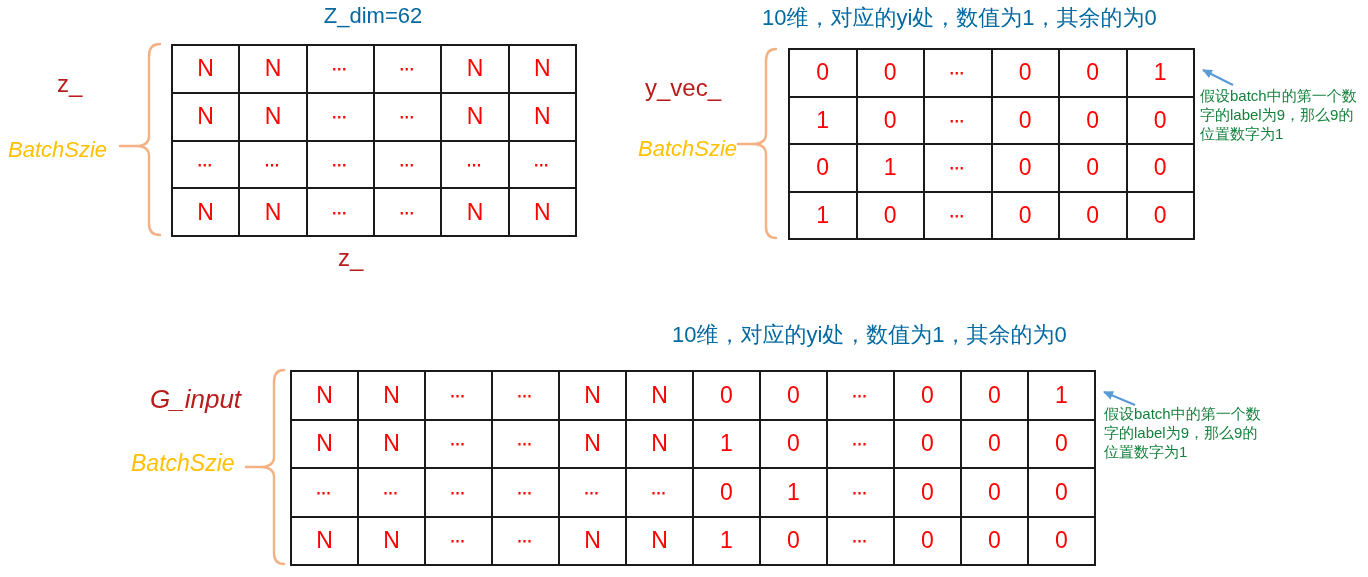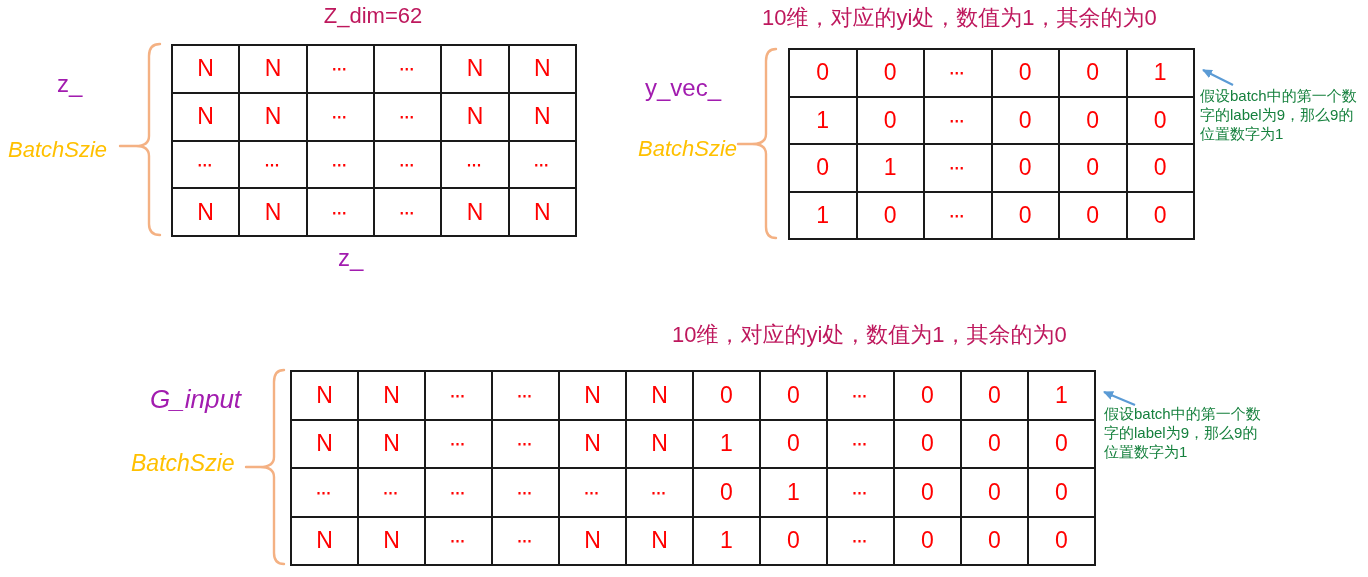--- a/index.html
+++ b/index.html
@@ -1,22 +1,22 @@
 <!DOCTYPE html>
 <html><head>
 <meta charset="utf-8">
 <style>
   html,body { margin:0; padding:0; background:#ffffff; }
   #canvas {
     position:relative; width:1368px; height:577px; background:#ffffff;
     font-family:"Liberation Sans", sans-serif; overflow:hidden;
   }
   .abs { position:absolute; }
-  .title { color:#be185d; font-size:22px; white-space:nowrap; }
-  .blue-label { color:#a21caf; font-size:24px; white-space:nowrap; }
+  .title { color:#0369a1; font-size:22px; white-space:nowrap; }
+  .blue-label { color:#b91c1c; font-size:24px; white-space:nowrap; }
   .gold-label { color:#FFC000; font-size:22px; white-space:nowrap;font-style:italic; }
   .matrix {
     position:absolute; display:grid; border:1px solid #1a1a1a; background:#fff;
   }
   .matrix .cell {
     border:1px solid #1a1a1a; display:flex; align-items:center; justify-content:center;
     color:#FF0000; font-size:23px; line-height:1;
   }
   .matrix .cell.dots { font-size:15px; letter-spacing:2px; font-weight:bold; }
   .annotation {

